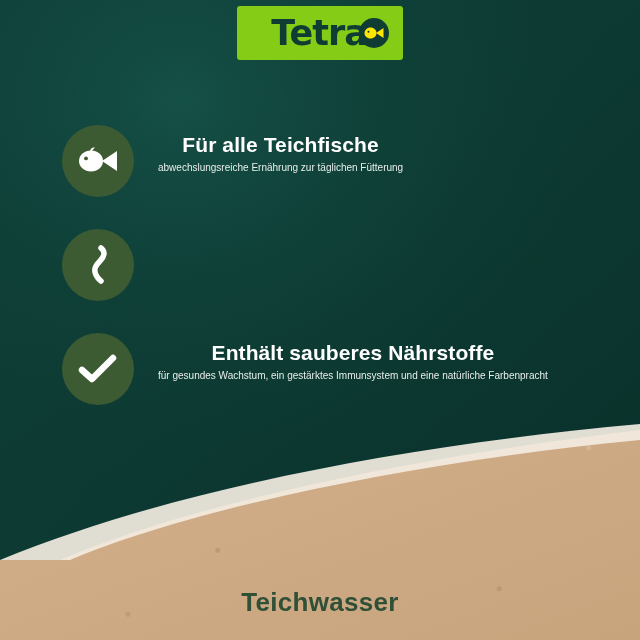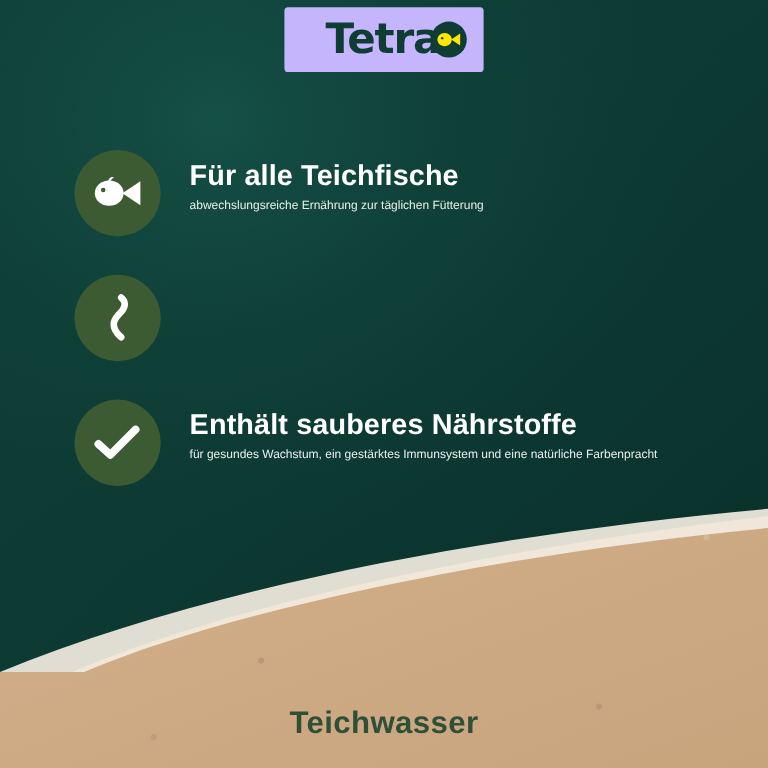--- a/index.html
+++ b/index.html
@@ -43,21 +43,21 @@
   }
   .green-panel svg { display: block; }
   
   .logo {
     position: absolute;
     left: 50%;
     transform: translateX(-50%);
     top: 6px;
     width: 166px;
     height: 54px;
-    background: #c4b5fd;
+    background: #84cc16;
     border-radius: 3px;
     display: flex;
     align-items: center;
     justify-content: center;
   }
   .logo-text {
     font-family: "DejaVu Sans", sans-serif;
     font-weight: bold;
     font-size: 35px;
     color: #0f3d34;
@@ -98,26 +98,27 @@
     background: #3c5b33;
     display: flex;
     align-items: center;
     justify-content: center;
     margin-right: 24px;
   }
   .ftext {
     padding-top: 8px;
   }
   .ftitle {
-    font-size: 24px;
+    font-size: 21px;
     color: #ffffff;
     font-weight: bold;
     line-height: 1.15;
     margin: 0 0 4px 0;
     letter-spacing: 0.1px;
+    text-align: center;
   }
   .fdesc {
     font-size: 10px;
     color: #e7eeea;
     line-height: 1.35;
     margin: 0;
     max-width: 420px;
   }
   
   .footer {

